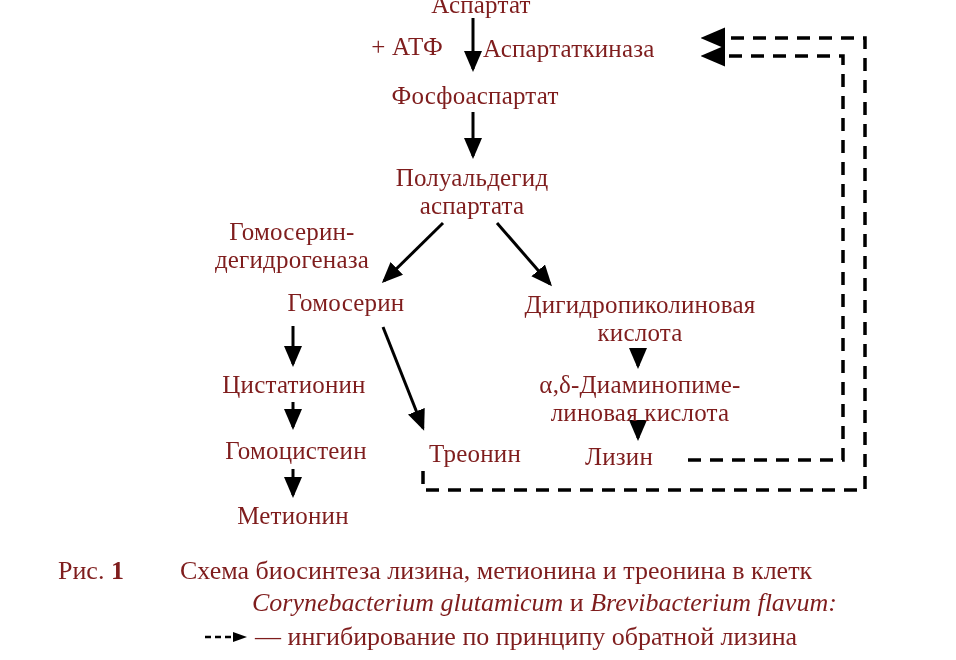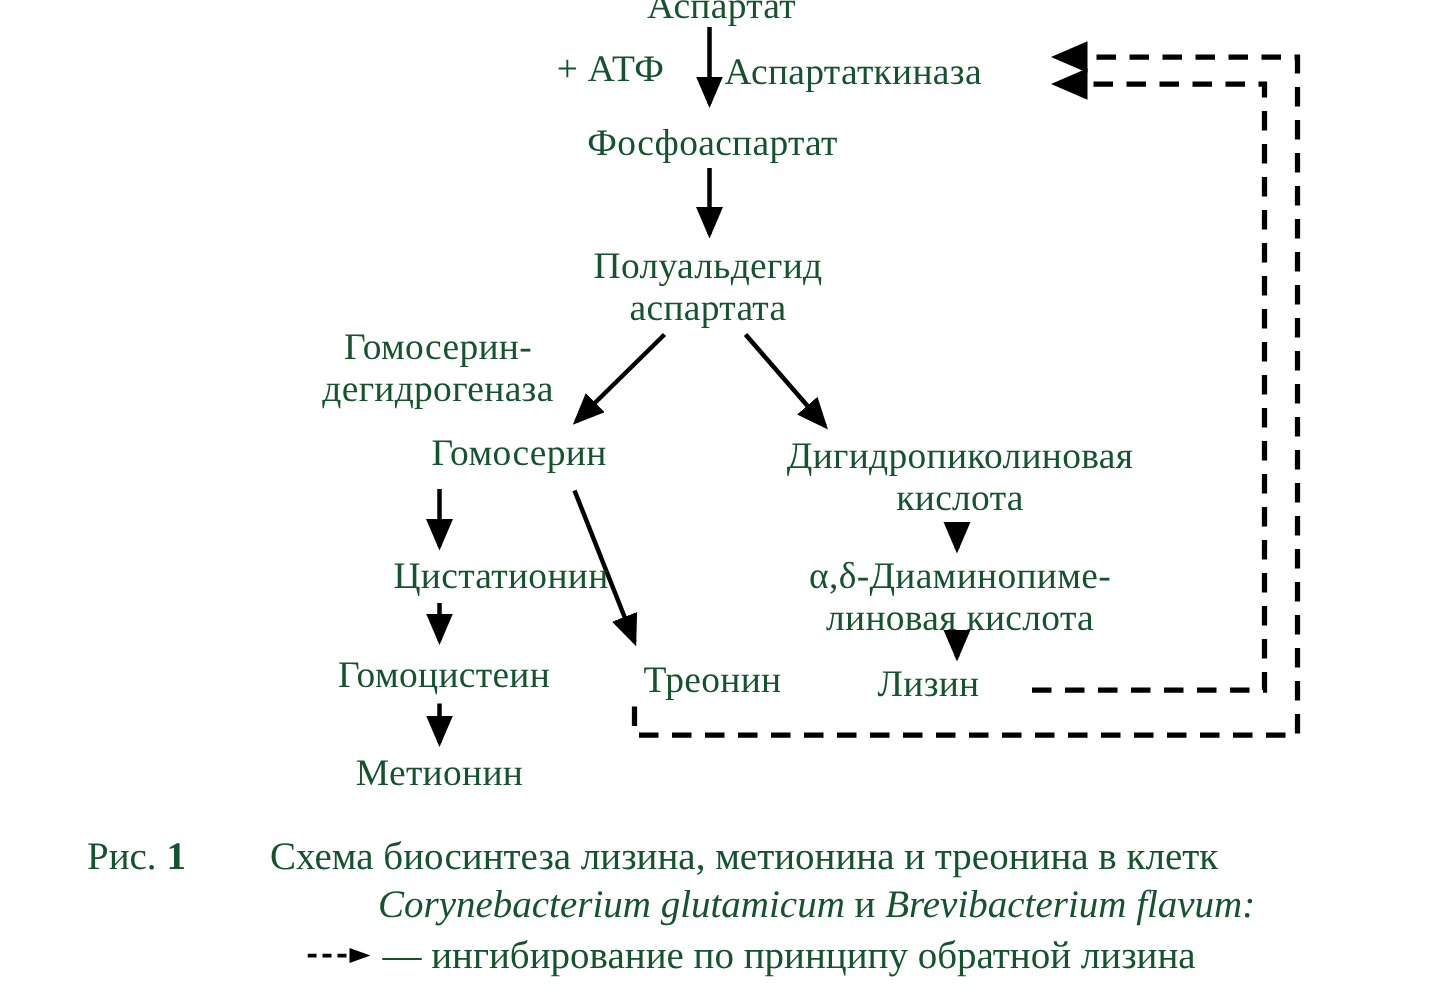--- a/index.html
+++ b/index.html
@@ -3,21 +3,21 @@
 <meta charset="utf-8">
 <style>
   html, body { margin: 0; padding: 0; background: #ffffff; }
   .stage {
     position: relative;
     width: 956px;
     height: 660px;
     background: #ffffff;
     overflow: hidden;
     font-family: "Liberation Serif", serif;
-    color: #14532d;
+    color: #7f1d1d;
   }
   .arrows {
     position: absolute;
     left: 0; top: 0;
     width: 956px; height: 660px;
     z-index: 0;
   }
   .node {
     position: absolute;
     z-index: 1;
@@ -83,21 +83,21 @@
 дегидрогеназа</div>
 
   <div class="node" style="left:346px; top:289px;">Гомосерин</div>
 
   <div class="node" style="left:640px; top:291px;">Дигидропиколиновая
 кислота</div>
 
   <div class="node" style="left:640px; top:371px;">α,δ-Диаминопиме-
 линовая кислота</div>
 
-  <div class="node" style="left:294px; top:371px;margin-left:40px;">Цистатионин</div>
+  <div class="node" style="left:294px; top:371px;">Цистатионин</div>
 
   <div class="node" style="left:296px; top:437px;">Гомоцистеин</div>
 
   <div class="node" style="left:437px; top:440px;margin-left:38px;">Треонин</div>
 
   <div class="node" style="left:619px; top:443px;">Лизин</div>
 
   <div class="node" style="left:293px; top:502px;">Метионин</div>
 
   <div class="caption" style="left:58px; top:556px;">

